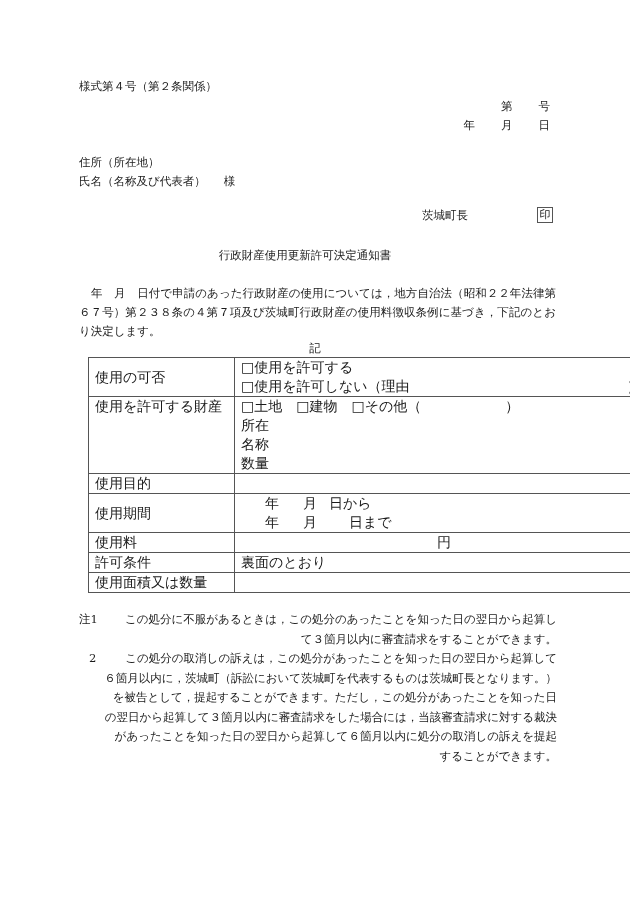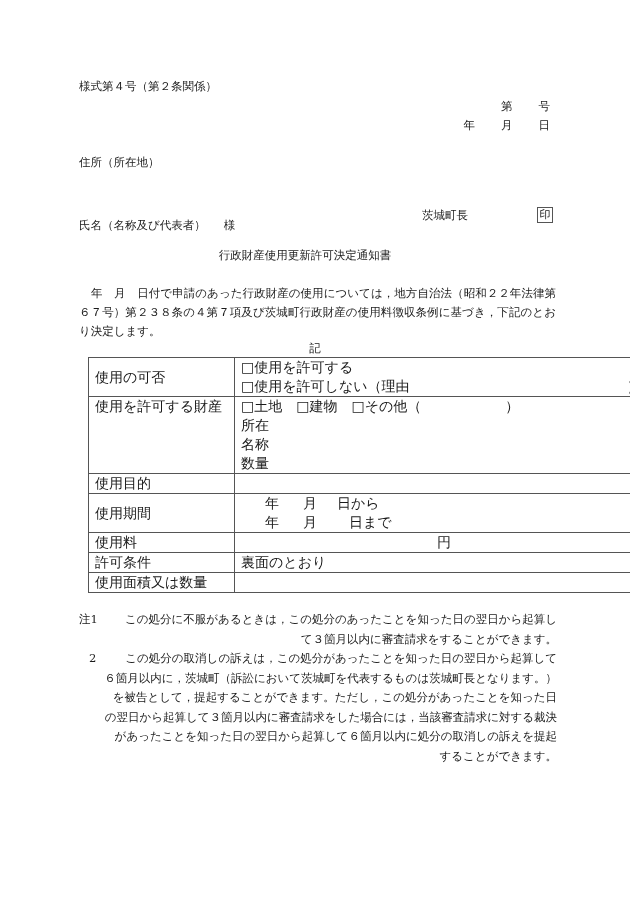--- a/index.html
+++ b/index.html
@@ -8,21 +8,21 @@
     font-family: "DejaVu Serif", "Liberation Serif", serif;
     color: #1a1a1a; font-size: 11.5px;
   }
   .abs { position: absolute; white-space: nowrap; line-height: 1; text-align: right; }
   .form-no { left: 79px; top: 81px; }
   .doc-no-row { right: 80px; top: 101px; }
   .date-row { right: 80px; top: 120px; }
   .doc-no-row span, .date-row span { display: inline-block; }
   .gap-l { margin-left: 26px; }
   .address { left: 79px; top: 157px; }
-  .name { left: 79px; top: 176px; margin-top: 44px; }
+  .name { left: 79px; top: 176px; }
   .name .sama { margin-left: 18px; }
   .mayor { left: 422px; top: 210px; }
   .seal {
     left: 537px; top: 207px; width: 14px; height: 14px;
     border: 1px solid #555; font-size: 11px; text-align: center; line-height: 14px;
   }
   .title { left: 0; width: 610px; text-align: center; top: 250px; }
   .body-text {
     left: 79px; width: 477px; top: 284px; white-space: normal; line-height: 19px;
     text-indent: 12px; text-align: justify;
@@ -90,21 +90,21 @@
       <span class="line">数量</span>
     </td>
   </tr>
   <tr style="height:19px">
     <td class="label">使用目的</td>
     <td></td>
   </tr>
   <tr style="height:37px">
     <td class="label">使用期間</td>
     <td>
-      <span class="line period-line"><span>年</span><span style="margin-left:24px">月</span><span style="margin-left:20px">日から</span></span>
+      <span class="line period-line"><span>年</span><span style="margin-left:24px">月</span><span style="margin-left:12px">日から</span></span>
       <span class="line period-line"><span>年</span><span style="margin-left:24px">月</span><span style="margin-left:32px">日まで</span></span>
     </td>
   </tr>
   <tr style="height:19px">
     <td class="label">使用料</td>
     <td class="fee-cell">円</td>
   </tr>
   <tr style="height:19px">
     <td class="label">許可条件</td>
     <td>裏面のとおり</td>

